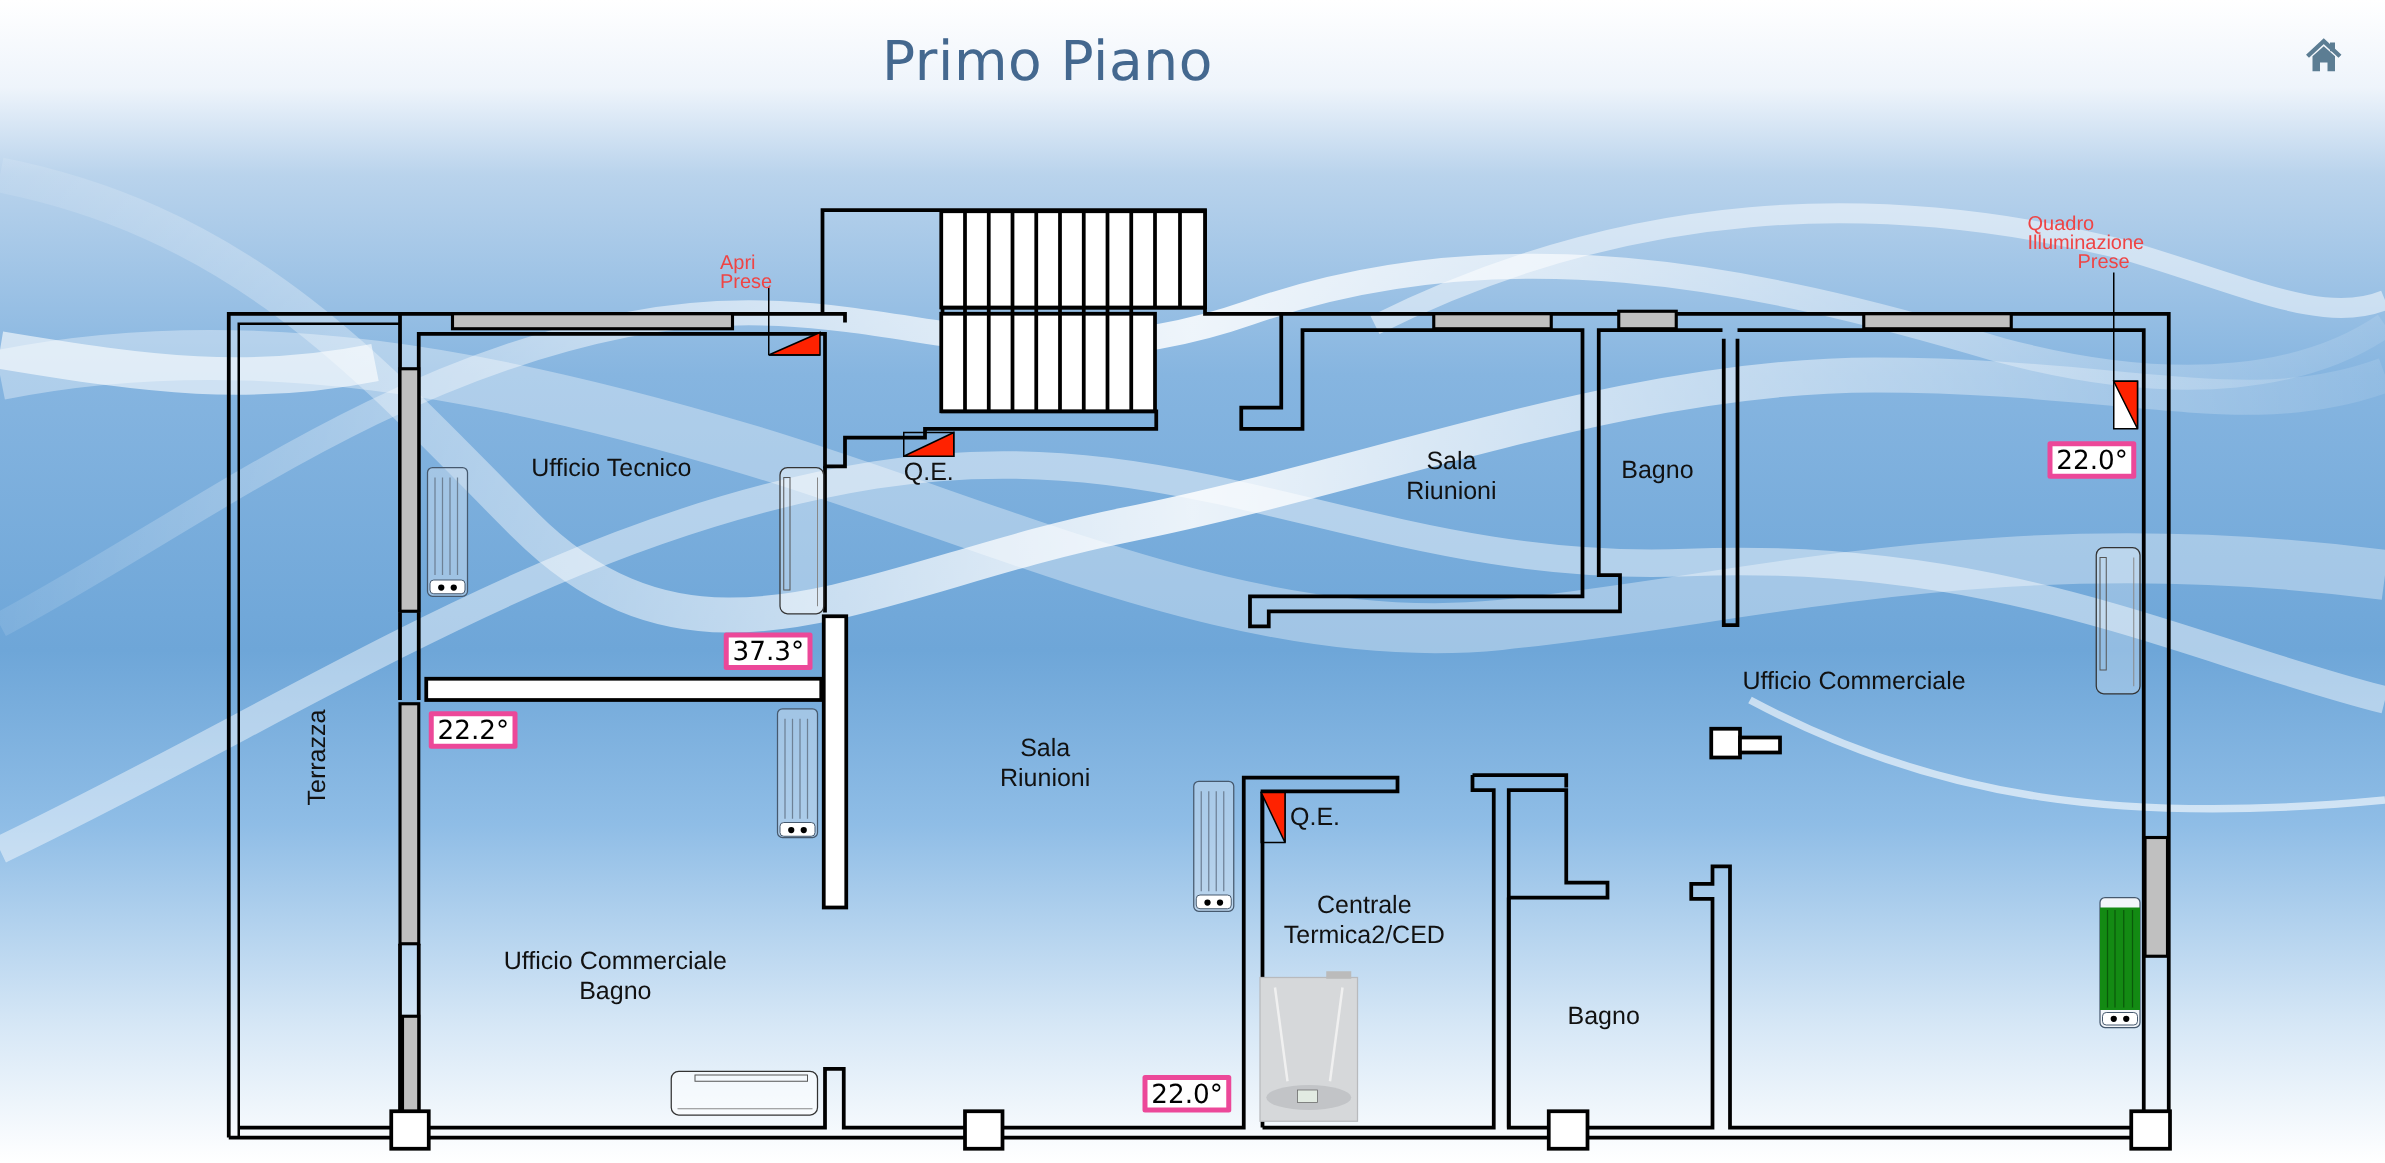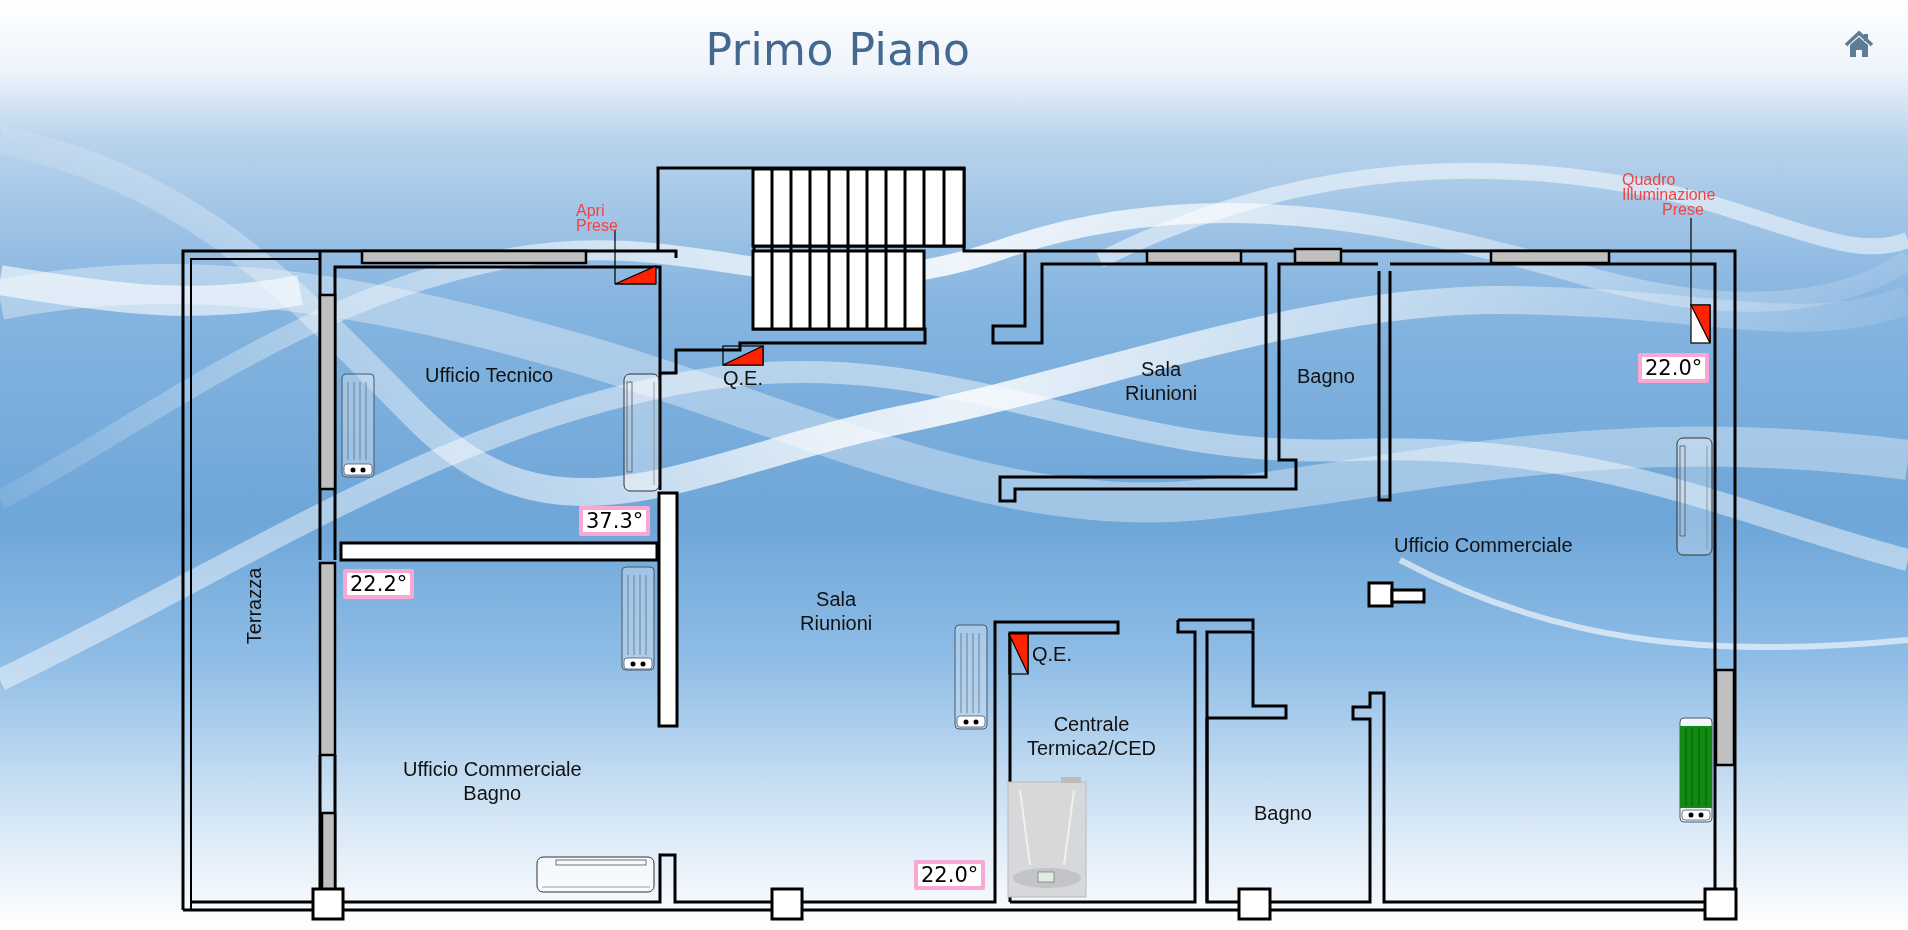--- a/index.html
+++ b/index.html
@@ -14,21 +14,21 @@
   .logo-mark { position:absolute; left:38px; top:2px; width:26px; height:20px; border:2px solid #2a4f9e; border-radius:2px; transform:skewX(-15deg); background:#fff; }
   .logo-mark svg { position:absolute; left:2px; top:3px; }
   .logo-word { position:absolute; left:70px; top:-3px; font-family:"Liberation Sans", sans-serif; font-weight:bold; font-style:italic; font-size:25px; letter-spacing:0.5px; color:#fff; -webkit-text-stroke:1.3px #2a4f9e; }
   .logo-tag { position:absolute; left:68px; top:25px; font-size:10px; color:#2a4f9e; white-space:nowrap; }
   .logo-powered { position:absolute; left:2px; top:32px; font-size:10.5px; font-weight:bold; color:#2e6cc4; white-space:nowrap; }
   .page-title { position:absolute; left:0; width:1676px; top:24px; text-align:center; font-family:"DejaVu Sans", sans-serif; font-size:44px; color:#44688f; letter-spacing:0.5px; }
   .home-btn { position:absolute; left:1843px; top:30px; width:32px; height:30px; cursor:pointer; }
   .plan { position:absolute; left:0; top:0; width:1908px; height:930px; z-index:3; }
   .lbl { position:absolute; font-size:20px; color:#111; text-align:center; line-height:24px; white-space:nowrap; }
   .lbl-sm { position:absolute; font-size:16px; color:#ef4444; text-align:left; line-height:15px; white-space:nowrap; }
-  .temp { position:absolute; height:30px; background:#f9a8d4; padding:4px; box-sizing:border-box; border-radius:2px; cursor:pointer; }
+  .temp { position:absolute; height:30px; background:#ec4899; padding:4px; box-sizing:border-box; border-radius:2px; cursor:pointer; }
   .temp span { display:block; height:22px; background:#fff; font-family:"DejaVu Sans", sans-serif; font-size:21px; line-height:22px; padding:0 3px; color:#000; }
   .rot { transform:rotate(-90deg); transform-origin:center; }
 </style>
 </head>
 <body>
 
 <svg class="bg-waves" viewBox="0 0 1908 930" width="1908" height="930">
   <defs>
     <linearGradient id="wv" x1="0" y1="0" x2="1" y2="0">
       <stop offset="0" stop-color="#ffffff" stop-opacity="0.1"></stop>

